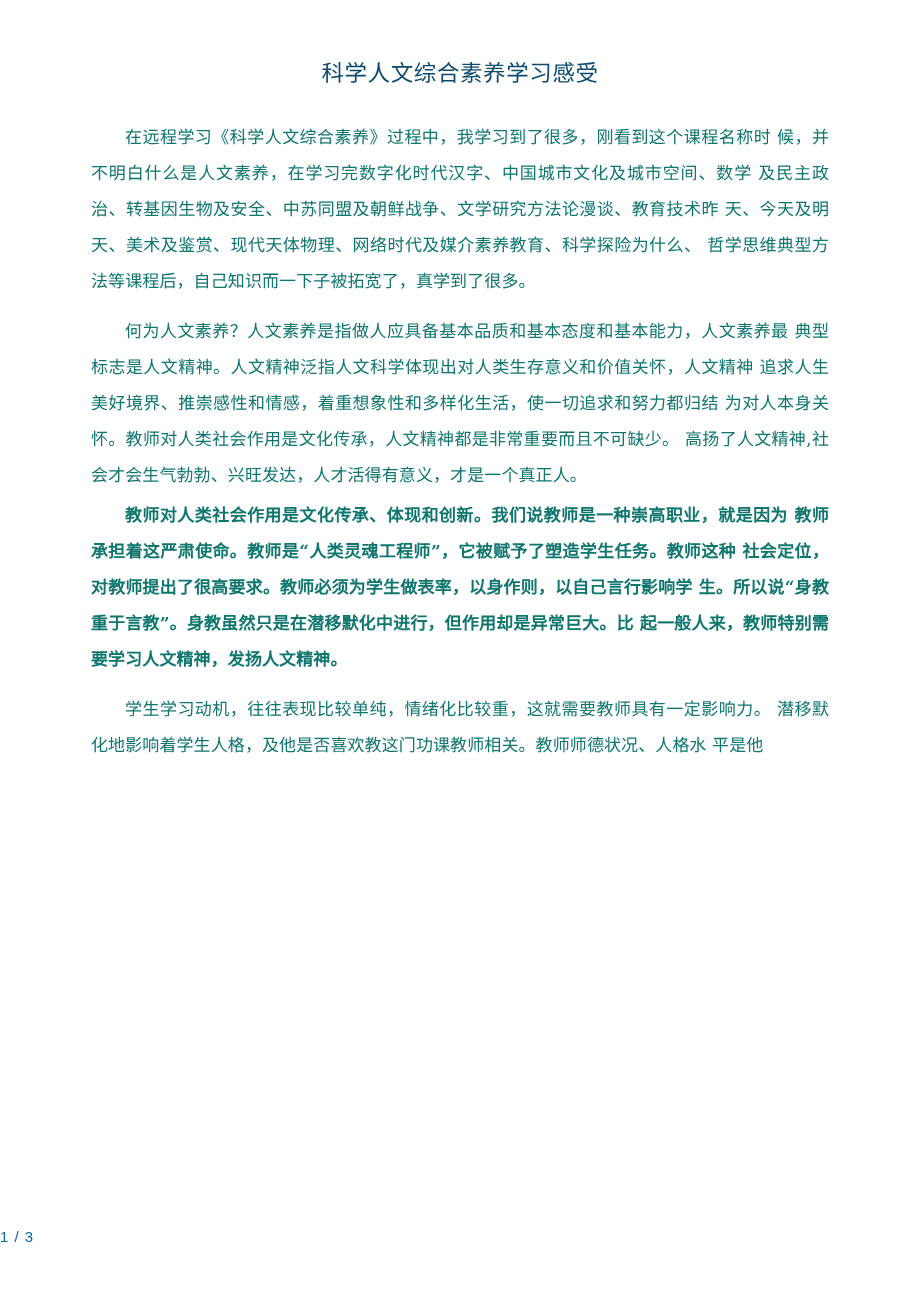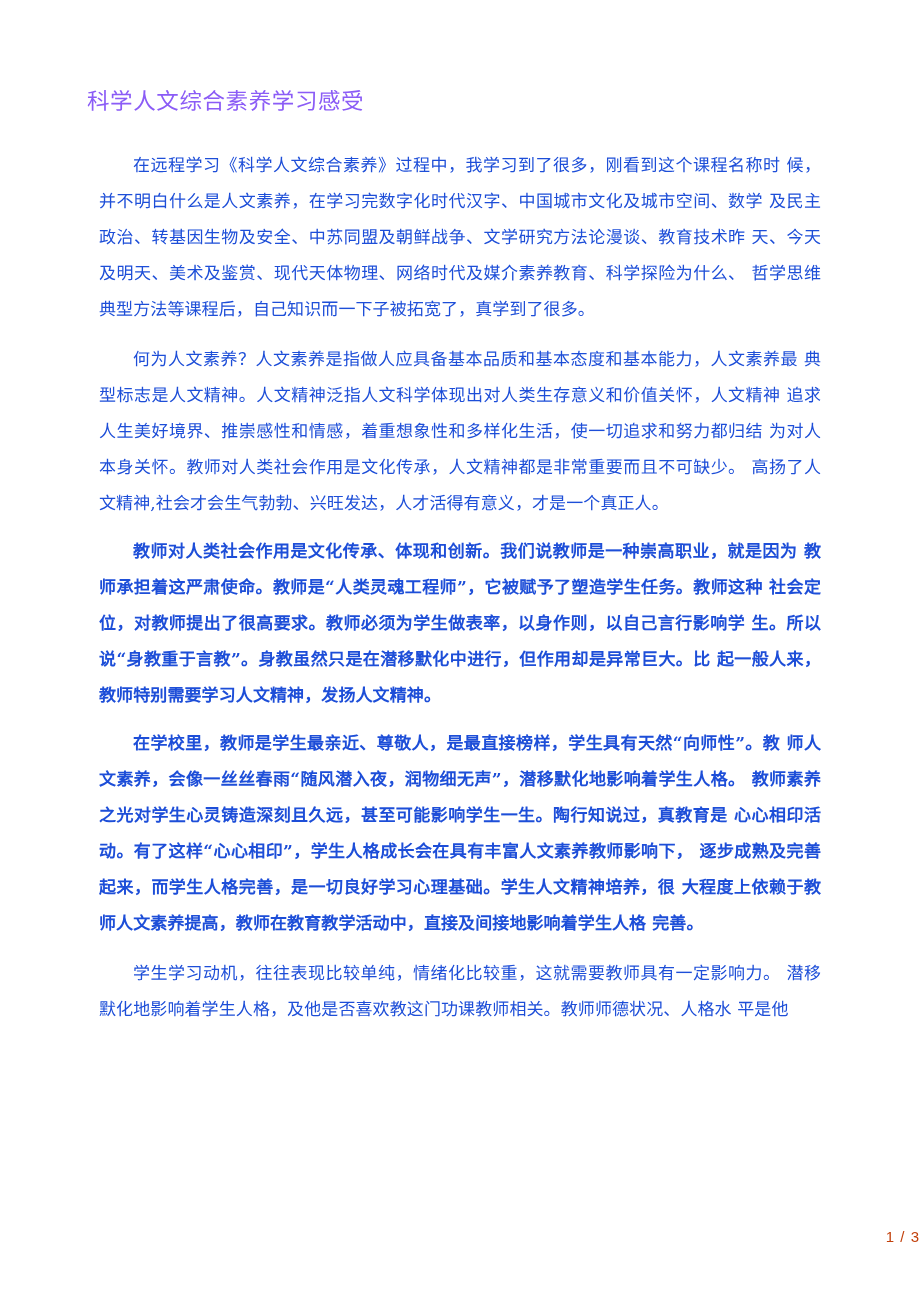--- a/index.html
+++ b/index.html
@@ -24,75 +24,75 @@
   }
   .doc-body {
     position: absolute;
     left: 87px;
     top: 0;
     width: 746px;
   }
   .doc-title {
     font-size: 22.5px;
     font-weight: normal;
+    text-align: center;
     letter-spacing: 0.6px;
     margin: 0;
-    padding-top: 84px;
+    padding-top: 56px;
     line-height: 34px;
-    color: #8b5cf6;
+    color: #0c4a6e;
   }
   .para {
     font-size: 17px;
     line-height: 36px;
     text-align: justify;
     text-justify: inter-character;
     text-indent: 2em;
-    margin: 12px;
-    color: #1d4ed8;
+    margin: 4px;
+    color: #0f766e;
     letter-spacing: 0.1px;
     word-break: break-all;
   }
   .para.gap-first {
     margin-top: 29px;
   }
   .para.gap-loose {
     margin-top: 14px;
   }
   .para.gap-tight {
     margin-top: 0px;
     font-weight: bold;
   }
   .page-footer {
     position: absolute;
     left: 0;
     right: 0;
     top: 1228px;
-    text-align: right;
+    text-align: left;
     font-family: "Liberation Sans", sans-serif;
     font-size: 15px;
-    color: #c2410c;
+    color: #0369a1;
     letter-spacing: 1px;
   }
 </style>
 </head>
 <body>
 
 <div class="page">
 
   <div class="doc-body">
 
     <h1 class="doc-title">科学人文综合素养学习感受</h1>
 
     <p class="para gap-first">在远程学习《科学人文综合素养》过程中，我学习到了很多，刚看到这个课程名称时  候，并不明白什么是人文素养，在学习完数字化时代汉字、中国城市文化及城市空间、数学  及民主政治、转基因生物及安全、中苏同盟及朝鲜战争、文学研究方法论漫谈、教育技术昨  天、今天及明天、美术及鉴赏、现代天体物理、网络时代及媒介素养教育、科学探险为什么、  哲学思维典型方法等课程后，自己知识而一下子被拓宽了，真学到了很多。</p>
 
     <p class="para gap-loose">何为人文素养？人文素养是指做人应具备基本品质和基本态度和基本能力，人文素养最  典型标志是人文精神。人文精神泛指人文科学体现出对人类生存意义和价值关怀，人文精神  追求人生美好境界、推崇感性和情感，着重想象性和多样化生活，使一切追求和努力都归结  为对人本身关怀。教师对人类社会作用是文化传承，人文精神都是非常重要而且不可缺少。  高扬了人文精神,社会才会生气勃勃、兴旺发达，人才活得有意义，才是一个真正人。</p>
 
     <p class="para gap-tight">教师对人类社会作用是文化传承、体现和创新。我们说教师是一种崇高职业，就是因为  教师承担着这严肃使命。教师是“人类灵魂工程师”，它被赋予了塑造学生任务。教师这种  社会定位，对教师提出了很高要求。教师必须为学生做表率，以身作则，以自己言行影响学  生。所以说“身教重于言教”。身教虽然只是在潜移默化中进行，但作用却是异常巨大。比  起一般人来，教师特别需要学习人文精神，发扬人文精神。</p>
 
-    <p class="para gap-tight">在学校里，教师是学生最亲近、尊敬人，是最直接榜样，学生具有天然“向师性”。教  师人文素养，会像一丝丝春雨“随风潜入夜，润物细无声”，潜移默化地影响着学生人格。  教师素养之光对学生心灵铸造深刻且久远，甚至可能影响学生一生。陶行知说过，真教育是  心心相印活动。有了这样“心心相印”，学生人格成长会在具有丰富人文素养教师影响下，  逐步成熟及完善起来，而学生人格完善，是一切良好学习心理基础。学生人文精神培养，很  大程度上依赖于教师人文素养提高，教师在教育教学活动中，直接及间接地影响着学生人格  完善。</p>
 
 
     <p class="para gap-loose">学生学习动机，往往表现比较单纯，情绪化比较重，这就需要教师具有一定影响力。  潜移默化地影响着学生人格，及他是否喜欢教这门功课教师相关。教师师德状况、人格水  平是他</p>
 
   </div>
 
   <div class="page-footer">1 / 3</div>
 
 </div>
 

